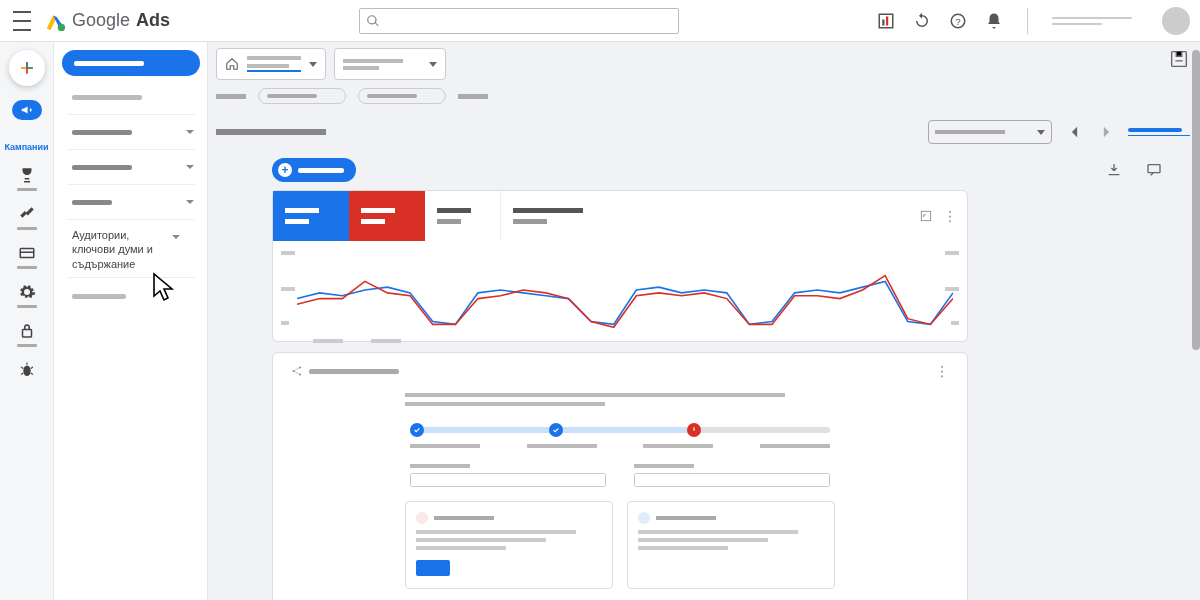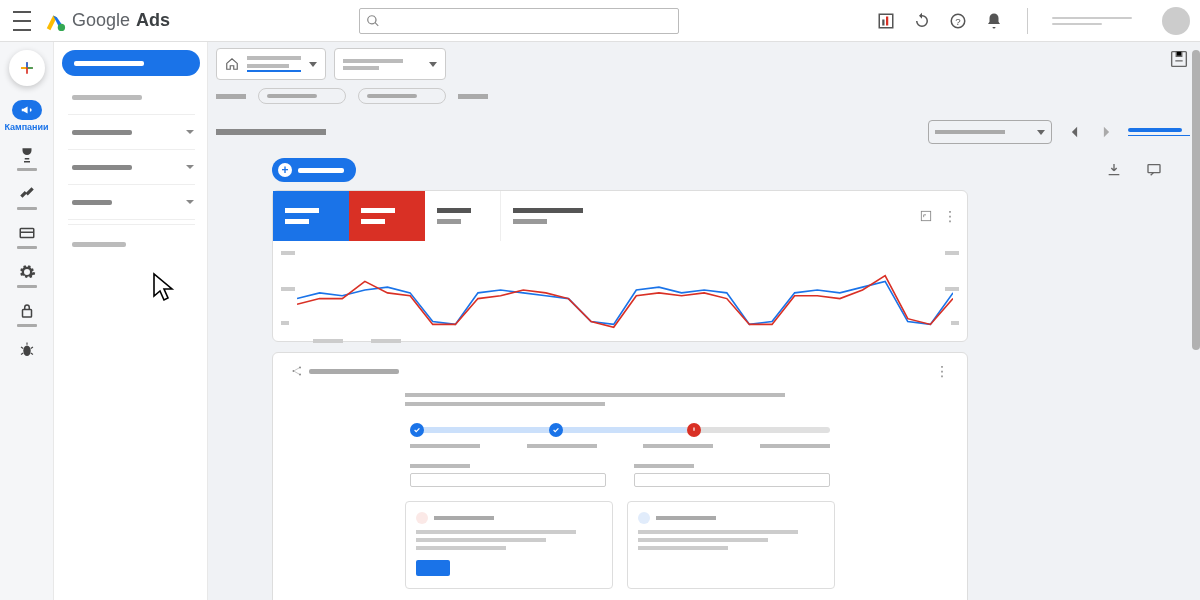--- a/index.html
+++ b/index.html
@@ -27,21 +27,21 @@
   .main { display: flex; height: calc(100% - 42px);}
   
   
   .left-rail { width: 54px; background: #f5f6f8; display:flex; flex-direction:column; align-items:center; padding-top:8px; gap:14px; border-right:1px solid #e8e8e8;}
   .rail-plus { width:36px; height:36px; border-radius:50%; background:#fff; box-shadow:0 2px 6px rgba(0,0,0,0.2); display:flex; align-items:center; justify-content:center; font-size:22px; cursor:pointer;}
   .rail-plus svg { width:20px; height:20px;}
   .rail-item { width:40px; display:flex; flex-direction:column; align-items:center; cursor:pointer; gap:2px;}
   .rail-icon-pill { width:30px; height:20px; border-radius:10px; display:flex; align-items:center; justify-content:center;}
   .rail-icon-pill.active { background:#1a73e8;}
   .rail-icon-pill svg { width:14px; height:14px; fill:#fff;}
-  .rail-label { font-size:9px; color:#1a73e8; font-weight:bold;}
+  .rail-label { font-size:9px; color:#1a73e8; font-weight:bold;margin-top:20px;}
   .rail-simple { width:26px; display:flex; flex-direction:column; align-items:center; gap:4px; cursor:pointer;}
   .rail-simple svg { width:18px; height:18px; fill:#444;}
   .rail-simple .mini { width:20px; height:3px; background:#aaa; border-radius:1px;}
   
   
   .left-panel { width: 154px; background:#fff; border-right:1px solid #e8e8e8; padding:8px 6px 8px 8px;}
   .pill-blue { background:#1a73e8; border-radius:16px; height:26px; width:138px; display:flex; align-items:center; padding:0 12px; margin-bottom:6px; cursor:pointer;}
   .pill-blue .skel { background:#fff; width:70px; height:5px;}
   .panel-item, .panel-row { height:30px; display:flex; align-items:center; justify-content:space-between; padding:0 6px 0 10px; cursor:pointer;}
   .panel-item .skel { width:70px; height:5px; background:#bbb;}
@@ -285,20 +285,26 @@
         </svg>
       </div>
     <div style="height:1px;background:#eee;margin:2px 6px"></div>
     <div class="panel-row">
         <div class="skel" style="width:40px"></div>
         <svg class="chev-down" viewBox="0 0 10 10">
           <path d="M1 3l4 4 4-4"></path>
         </svg>
       </div>
     <div style="height:1px;background:#eee;margin:2px 6px"></div>
+    <div class="panel-text-item">
+      <span>Аудитории, ключови думи и съдържание</span>
+      <svg class="chev-down" viewBox="0 0 10 10" style="flex-shrink:0;margin-top:4px">
+          <path d="M1 3l4 4 4-4"></path>
+        </svg>
+    </div>
     <div style="height:1px;background:#eee;margin:4px 6px"></div>
     <div class="panel-item">
         <div class="skel" style="width:54px"></div>
       </div>
   </div>
 
   <div class="content">
     <div class="scroll-thumb"></div>
 
     <div class="filter-bar">

